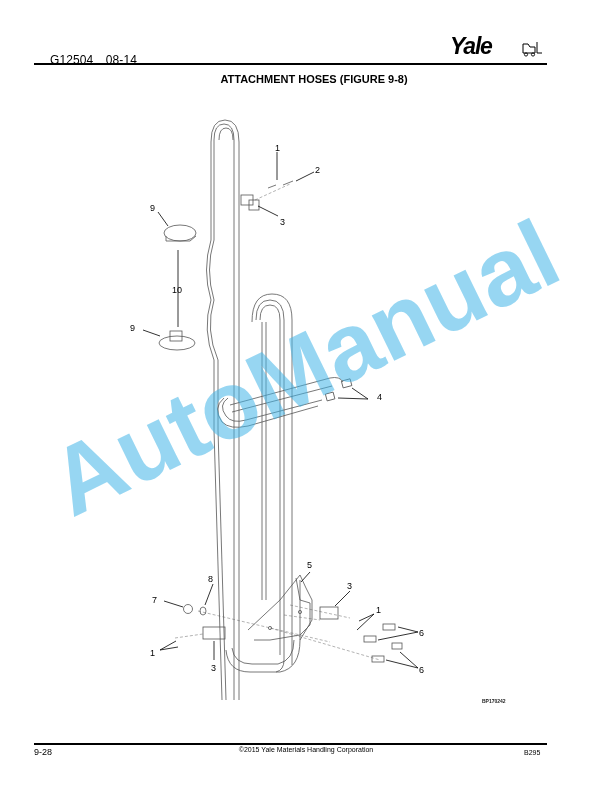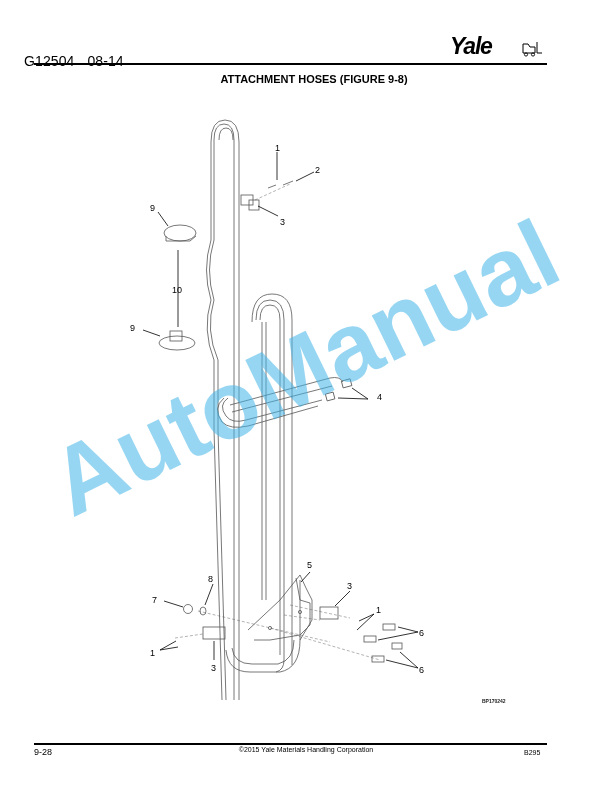--- a/index.html
+++ b/index.html
@@ -1,17 +1,17 @@
 <!DOCTYPE html>
 <html><head>
 <meta charset="utf-8">
 <style>
   html, body { margin: 0; padding: 0; background: #fff; }
   body { width: 612px; height: 792px; position: relative; overflow: hidden; font-family: "Liberation Sans", sans-serif; color: #000; }
-  .hdr-left { position: absolute; left: 24px; top: 53px; font-size: 14px; letter-spacing: 0.1px; }
+  .hdr-left { position: absolute; left: 50px; top: 53px; font-size: 12px; letter-spacing: 0.1px; }
   .hdr-left span { margin-right: 9px; }
   .logo { position: absolute; left: 450px; top: 33px; font-family: "Liberation Sans", sans-serif; font-weight: bold; font-style: italic; font-size: 23px; letter-spacing: -1.2px; }
   .logo-icon { position: absolute; left: 521px; top: 41px; }
   .hdr-rule { position: absolute; left: 34px; top: 63px; width: 513px; height: 2px; background: #000; }
   .title { position: absolute; left: 8px; width: 100%; top: 73px; text-align: center; font-weight: bold; font-size: 11px; }
   .diagram { position: absolute; left: 0; top: 0; }
   .callout { font-family: "Liberation Sans", sans-serif; font-size: 9px; fill: #000; }
   .fig-id { position: absolute; left: 482px; top: 698px; font-size: 5px; font-weight: bold; color: #222; }
   .ftr-rule { position: absolute; left: 34px; top: 743px; width: 513px; height: 2px; background: #000; }
   .ftr-left { position: absolute; left: 34px; top: 747px; font-size: 9px; text-align: right; }

